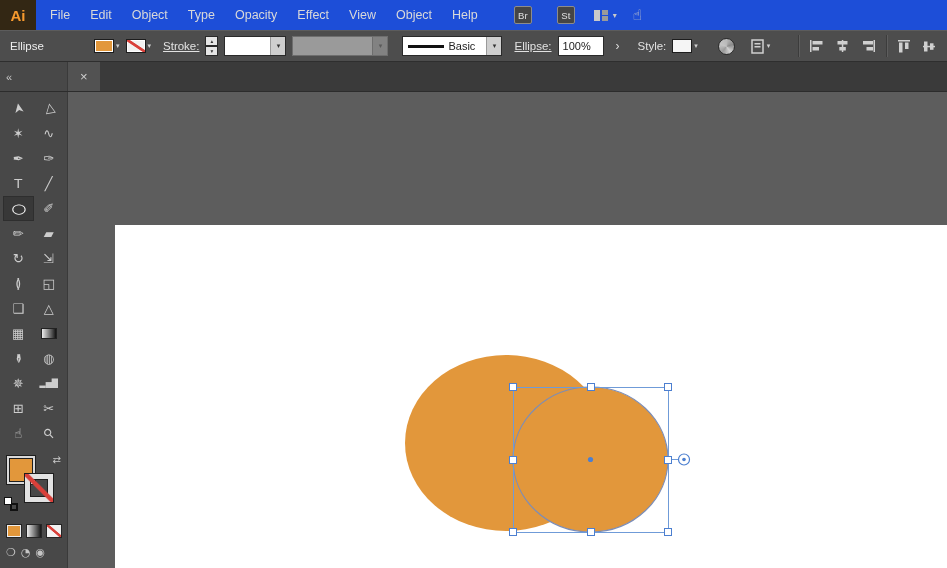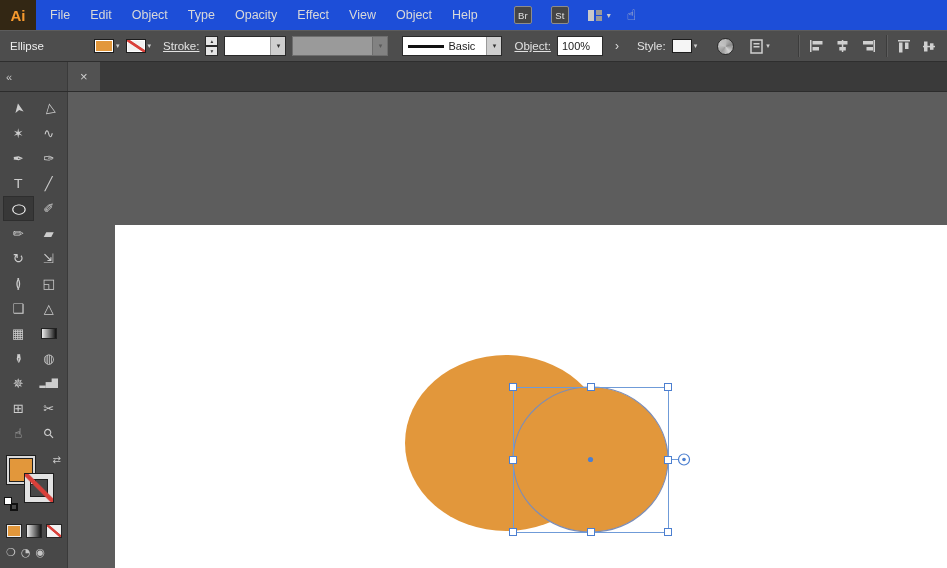--- a/index.html
+++ b/index.html
@@ -5,21 +5,21 @@
   * { margin:0; padding:0; box-sizing:border-box; }
   html,body { width:947px; height:568px; overflow:hidden; font-family:"Liberation Sans", sans-serif; }
   #app { position:relative; width:947px; height:568px; background:#5D5D5D; }
 
   
   .menubar { height:30px; background:#1d4ed8; display:flex; align-items:center; }
   .logo { width:36px; height:30px; background:#332714; color:#F79A2E; font-weight:bold; font-size:15px;
           display:flex; align-items:center; justify-content:center; }
   .menu-items { display:flex; align-items:flex-end; height:100%; margin-left:4px; }
   .menu-item { padding:0 10px; font-size:12.5px; color:#D9D9D9; height:100%; display:flex; align-items:center; cursor:default; }
-  .menu-badges { display:flex; align-items:center; gap:19px; margin-left:26px; }
+  .menu-badges { display:flex; align-items:center; gap:25px; margin-left:26px; }
   .badge { width:18px; height:18px; border:1px solid #8C8C8C; border-radius:2px; background:#454545;
            color:#E0E0E0; font-size:9.5px; display:flex; align-items:center; justify-content:center; }
   .ws-switcher { display:flex; align-items:center; gap:4px; margin-left:18px; }
   .ws-chevron { color:#C9C9C9; font-size:8px; }
   .touch-ic { margin-left:16px; color:#C9C9C9; font-size:15px; font-family:"DejaVu Sans", sans-serif; }
 
   
   .controlbar { height:32px; background:#4D4D4D; border-top:1px solid #5C5C5C; border-bottom:1px solid #2E2E2E;
                 display:flex; align-items:center; padding:0 10px; gap:6px; overflow:hidden; }
   .ctx-label { font-size:11.5px; color:#EDEDED; width:78px; }
@@ -157,21 +157,21 @@
       <span class="cv"></span>
       <span class="dd">▾</span>
     </div>
 
     <div class="combo" style="width:100px; margin-left:8px">
       <span class="stroke-line"></span>
       <span class="cv">Basic</span>
       <span class="dd">▾</span>
     </div>
 
-    <span class="cb-label link" style="margin-left:6px">Object:</span>
+    <span class="cb-label link" style="margin-left:6px">Ellipse:</span>
     <input class="opacity-input" value="100%" style="">
     <span class="more-btn">›</span>
 
     <span class="cb-label" style="margin-left:6px">Style:</span>
     <div class="cb-swatch-wrap">
       <span class="style-swatch"></span>
       <span class="chev">▾</span>
     </div>
 
     <span class="wheel-ic" style="margin-left:14px"></span>

